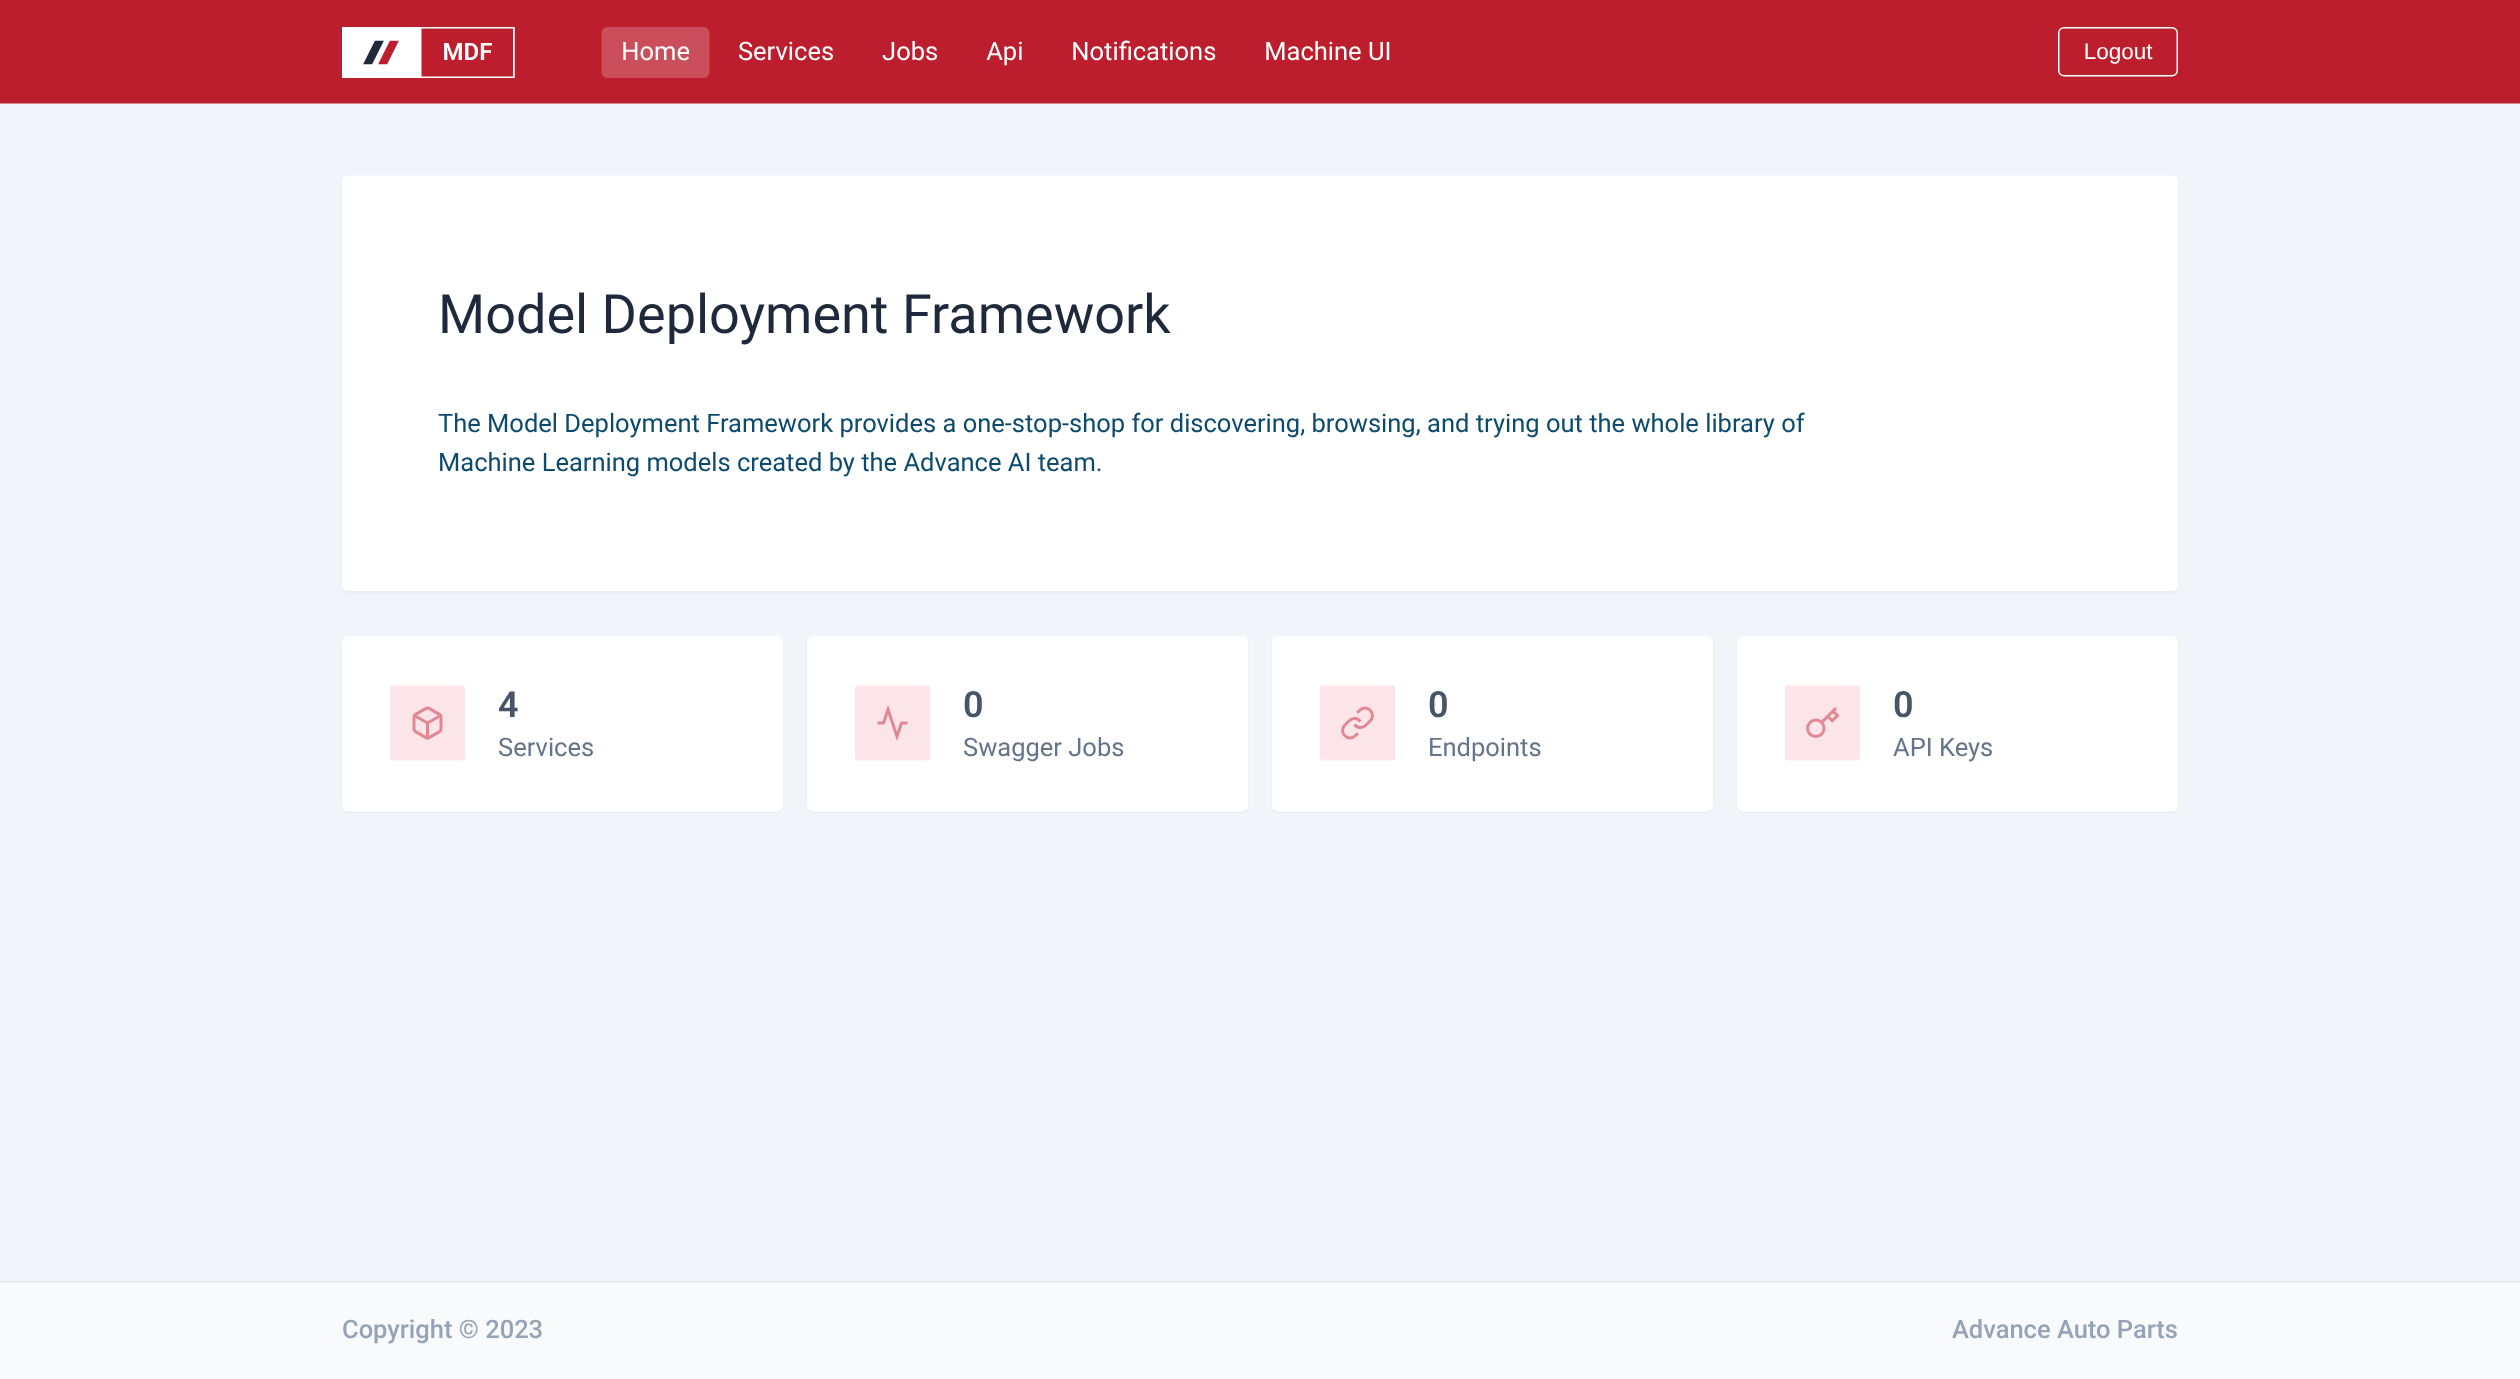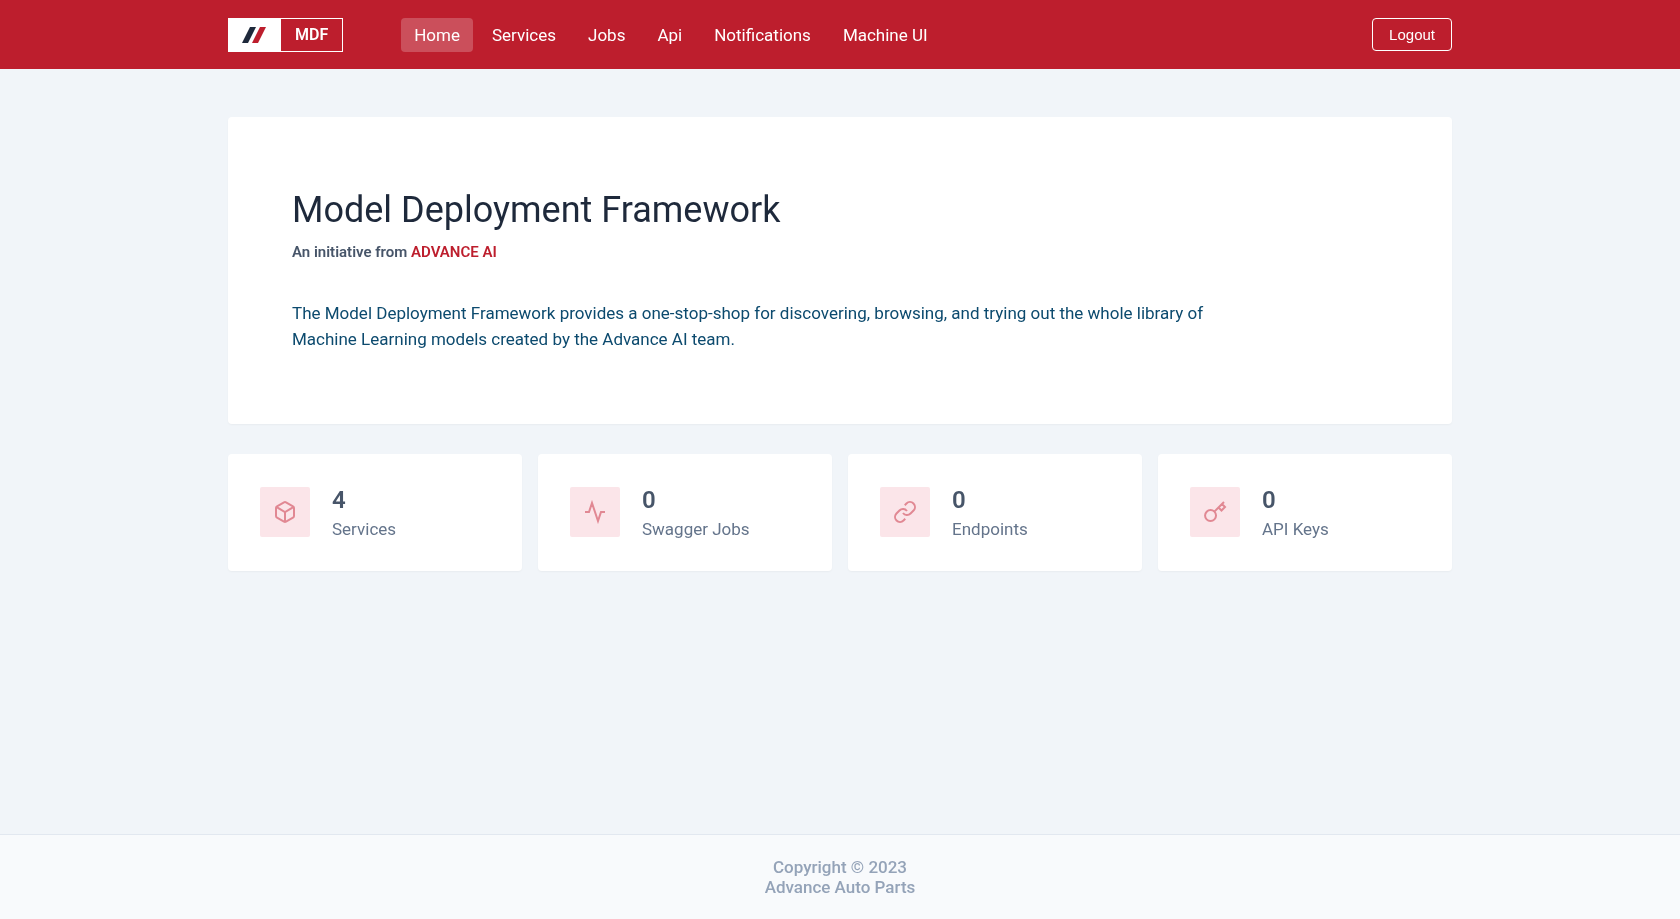--- a/index.html
+++ b/index.html
@@ -164,21 +164,20 @@
     .footer {
       border-top: 1px solid #e2e8f0;
       background: #f8fafc;
       padding: 22px 228px;
       display: flex;
       justify-content: space-between;
       align-items: center;
       font-size: 17px;
       color: #94a3b8;
       font-weight: 500;
-      flex-direction: column;
     }
   </style>
 </head>
 <body>
 
 <nav class="navbar">
   <div class="nav-left">
     <div class="logo-box">
       <div class="logo-mark">
         <svg viewBox="0 0 26 16">
@@ -196,23 +195,20 @@
       <a class="nav-link">Notifications</a>
       <a class="nav-link">Machine UI</a>
     </div>
   </div>
   <button class="logout-btn">Logout</button>
 </nav>
 
 <main class="main">
   <div class="hero-card">
     <h1 class="hero-title">Model Deployment Framework</h1>
-    <p class="hero-subtitle">
-      <span>An initiative from </span><span class="brand">ADVANCE AI</span>
-    </p>
     <p class="hero-desc">The Model Deployment Framework provides a one-stop-shop for discovering, browsing, and trying out the whole library of Machine Learning models created by the Advance AI team.</p>
   </div>
 
   <div class="stats-row">
     <div class="stat-card">
       <div class="stat-icon">
         <svg viewBox="0 0 24 24">
             <path d="M21 16V8a2 2 0 0 0-1-1.73l-7-4a2 2 0 0 0-2 0l-7 4A2 2 0 0 0 3 8v8a2 2 0 0 0 1 1.73l7 4a2 2 0 0 0 2 0l7-4A2 2 0 0 0 21 16z"></path>
             <polyline points="3.27 6.96 12 12.01 20.73 6.96"></polyline>
             <line x1="12" y1="22.08" x2="12" y2="12"></line>

